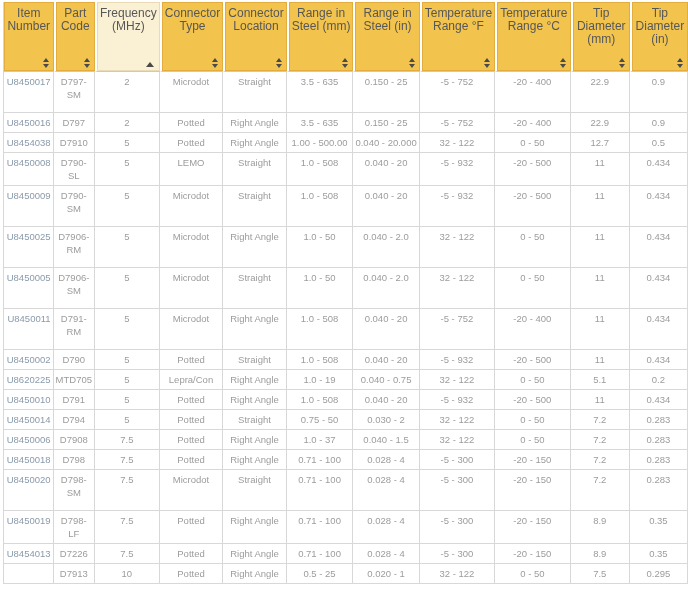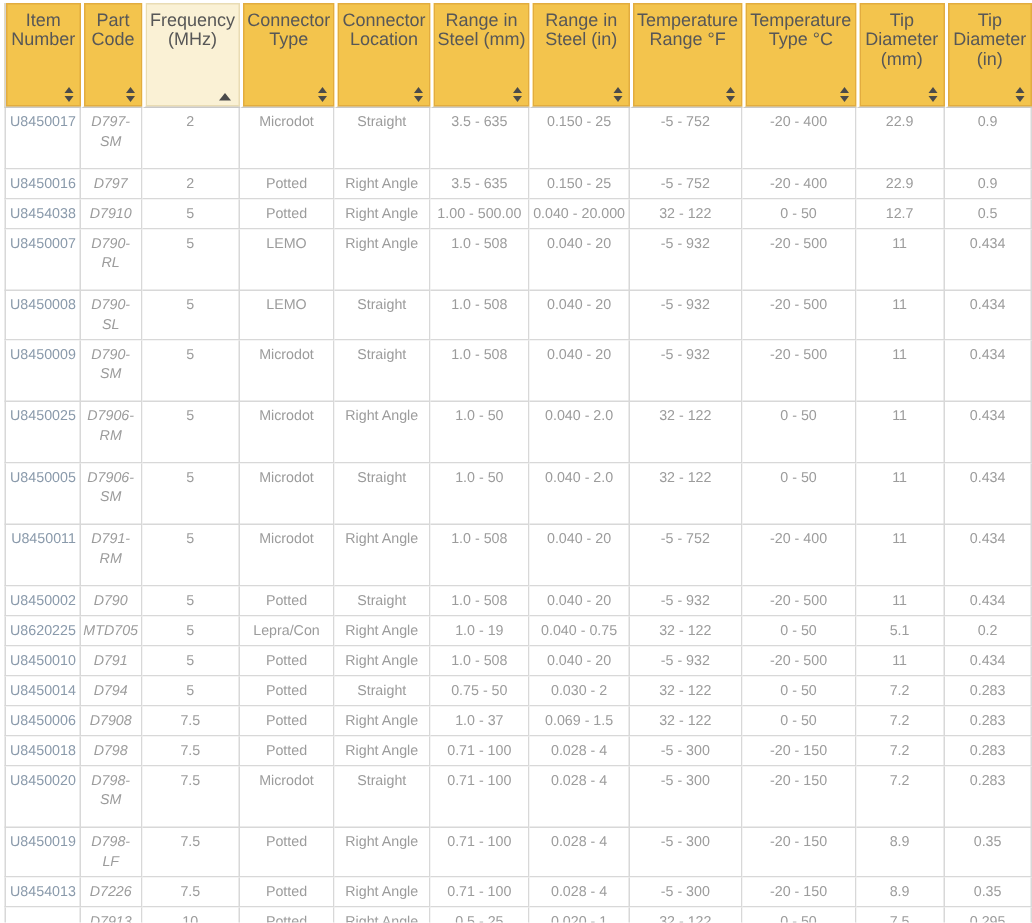--- a/index.html
+++ b/index.html
@@ -69,21 +69,21 @@
     line-height: 13px;
     text-align: center;
     vertical-align: top;
     padding: 3px 2px;
     border-right: 1px solid #d8d8d8;
     border-bottom: 1px solid #d8d8d8;
     white-space: nowrap;
     overflow: visible;
   }
   tbody td:first-child { border-left: 1px solid #d8d8d8; text-align: right; }
-  tbody td.col-part_code { white-space: pre-line; font-style: italic; }
+  tbody td.col-part_code { white-space: pre-line; }
   tbody tr.tall td { padding-bottom: 11px; }
   .item-link { color: #8a9aab; text-decoration: none; cursor: pointer; }
 </style>
 </head>
 <body>
 
 <table>
   <colgroup>
     <col style="width:52px">
       <col style="width:40px">
@@ -121,21 +121,21 @@
             <i class="tri-down"></i>
           </span></th>
         <th class="col-range_steel_in"><span>Range in Steel (in)</span><span class="icon-both">
             <i class="tri-up"></i>
             <i class="tri-down"></i>
           </span></th>
         <th class="col-temp_range_f"><span>Temperature Range °F</span><span class="icon-both">
             <i class="tri-up"></i>
             <i class="tri-down"></i>
           </span></th>
-        <th class="col-temp_range_c"><span>Temperature Type °C</span><span class="icon-both">
+        <th class="col-temp_range_c"><span>Temperature Range °C</span><span class="icon-both">
             <i class="tri-up"></i>
             <i class="tri-down"></i>
           </span></th>
         <th class="col-tip_diameter_mm"><span>Tip Diameter (mm)</span><span class="icon-both">
             <i class="tri-up"></i>
             <i class="tri-down"></i>
           </span></th>
         <th class="col-tip_diameter_in"><span>Tip Diameter (in)</span><span class="icon-both">
             <i class="tri-up"></i>
             <i class="tri-down"></i>
@@ -176,34 +176,20 @@
         <td class="col-frequency_mhz">5</td>
         <td class="col-connector_type">Potted</td>
         <td class="col-connector_location">Right Angle</td>
         <td class="col-range_steel_mm">1.00 - 500.00</td>
         <td class="col-range_steel_in">0.040 - 20.000</td>
         <td class="col-temp_range_f">32 - 122</td>
         <td class="col-temp_range_c">0 - 50</td>
         <td class="col-tip_diameter_mm">12.7</td>
         <td class="col-tip_diameter_in">0.5</td>
       </tr>
-      <tr class="tall">
-        <td class="col-item_number"><span class="item-link">U8450007</span></td>
-        <td class="col-part_code">D790-
-RL</td>
-        <td class="col-frequency_mhz">5</td>
-        <td class="col-connector_type">LEMO</td>
-        <td class="col-connector_location">Right Angle</td>
-        <td class="col-range_steel_mm">1.0 - 508</td>
-        <td class="col-range_steel_in">0.040 - 20</td>
-        <td class="col-temp_range_f">-5 - 932</td>
-        <td class="col-temp_range_c">-20 - 500</td>
-        <td class="col-tip_diameter_mm">11</td>
-        <td class="col-tip_diameter_in">0.434</td>
-      </tr>
       <tr>
         <td class="col-item_number"><span class="item-link">U8450008</span></td>
         <td class="col-part_code">D790-SL</td>
         <td class="col-frequency_mhz">5</td>
         <td class="col-connector_type">LEMO</td>
         <td class="col-connector_location">Straight</td>
         <td class="col-range_steel_mm">1.0 - 508</td>
         <td class="col-range_steel_in">0.040 - 20</td>
         <td class="col-temp_range_f">-5 - 932</td>
         <td class="col-temp_range_c">-20 - 500</td>
@@ -318,21 +304,21 @@
         <td class="col-tip_diameter_mm">7.2</td>
         <td class="col-tip_diameter_in">0.283</td>
       </tr>
       <tr>
         <td class="col-item_number"><span class="item-link">U8450006</span></td>
         <td class="col-part_code">D7908</td>
         <td class="col-frequency_mhz">7.5</td>
         <td class="col-connector_type">Potted</td>
         <td class="col-connector_location">Right Angle</td>
         <td class="col-range_steel_mm">1.0 - 37</td>
-        <td class="col-range_steel_in">0.069 - 1.5</td>
+        <td class="col-range_steel_in">0.040 - 1.5</td>
         <td class="col-temp_range_f">32 - 122</td>
         <td class="col-temp_range_c">0 - 50</td>
         <td class="col-tip_diameter_mm">7.2</td>
         <td class="col-tip_diameter_in">0.283</td>
       </tr>
       <tr>
         <td class="col-item_number"><span class="item-link">U8450018</span></td>
         <td class="col-part_code">D798</td>
         <td class="col-frequency_mhz">7.5</td>
         <td class="col-connector_type">Potted</td>

